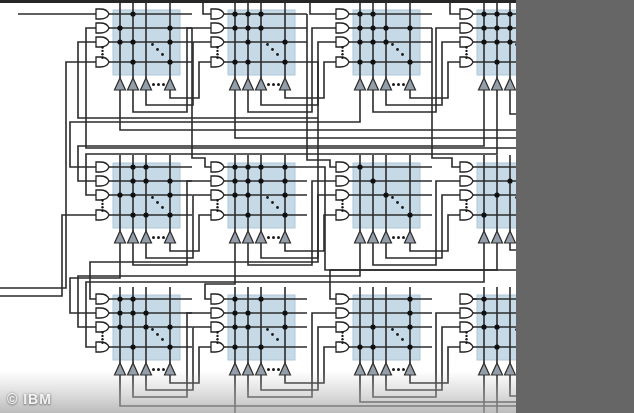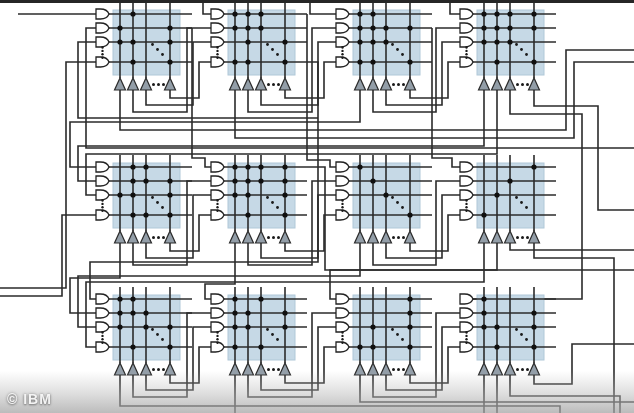--- a/index.html
+++ b/index.html
@@ -1,17 +1,17 @@
 <!DOCTYPE html>
 <html><head>
 <meta charset="utf-8">
 <style>
   html,body{margin:0;padding:0;}
   body{font-family:"Liberation Sans",sans-serif;background:#666;}
-  #stage{position:relative;width:634px;height:413px;background:#ffffff;overflow:hidden;}
+  #stage{position:relative;width:516px;height:413px;background:#ffffff;overflow:hidden;}
   #topbar{position:absolute;top:0;left:0;width:634px;height:3px;background:#262626;}
   #diagram-svg-holder{position:absolute;top:0;left:0;width:634px;height:413px;}
   #bottombar{position:absolute;bottom:0;left:0;width:634px;height:42px;
     background:linear-gradient(to bottom, rgba(190,190,190,0) 0%, rgba(180,180,180,0.45) 55%, rgba(165,165,165,0.75) 100%);
     pointer-events:none;}
   #watermark{position:absolute;left:7px;bottom:6px;font-size:14px;font-weight:bold;
     color:#f4f4f4;letter-spacing:1px;
     text-shadow:0 0 3px #8a8a8a, 0 1px 2px #777;}
   svg{display:block;}
 </style>

